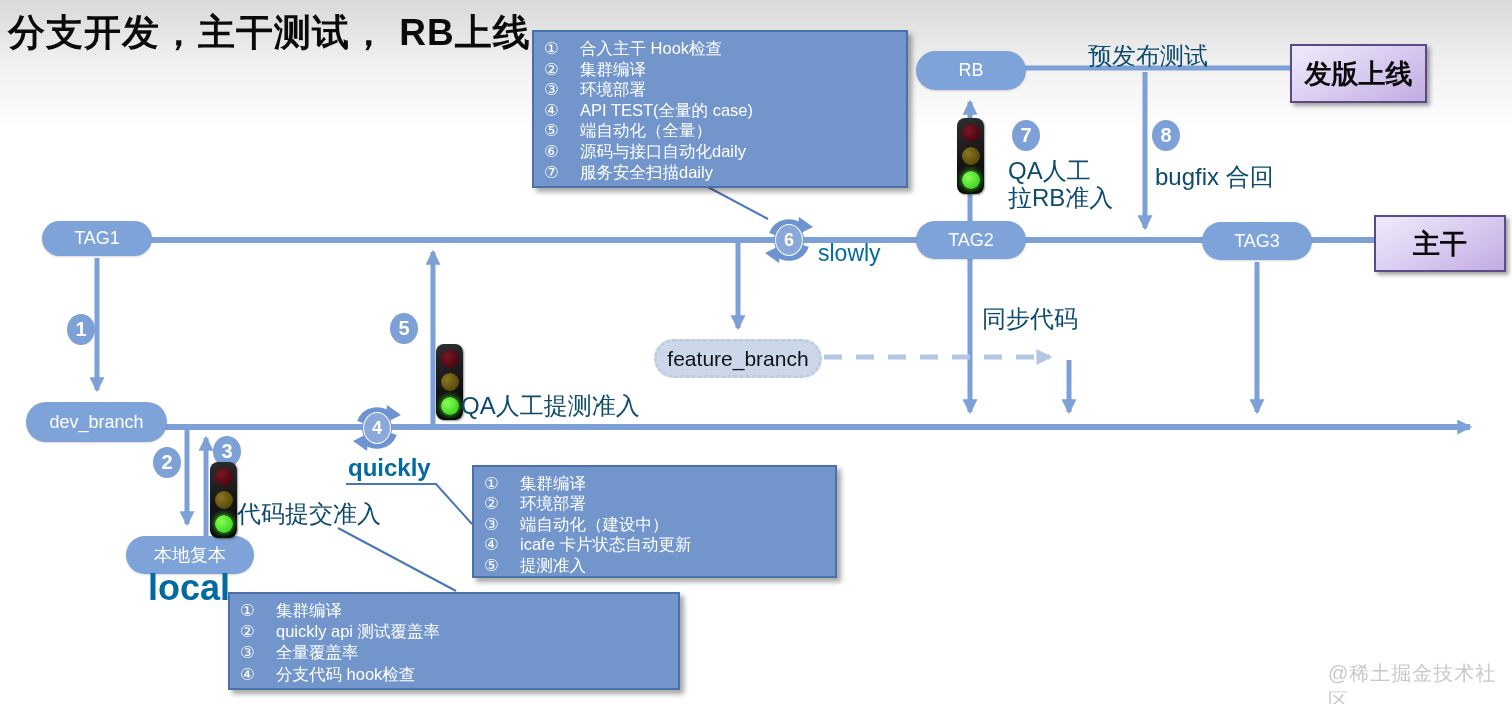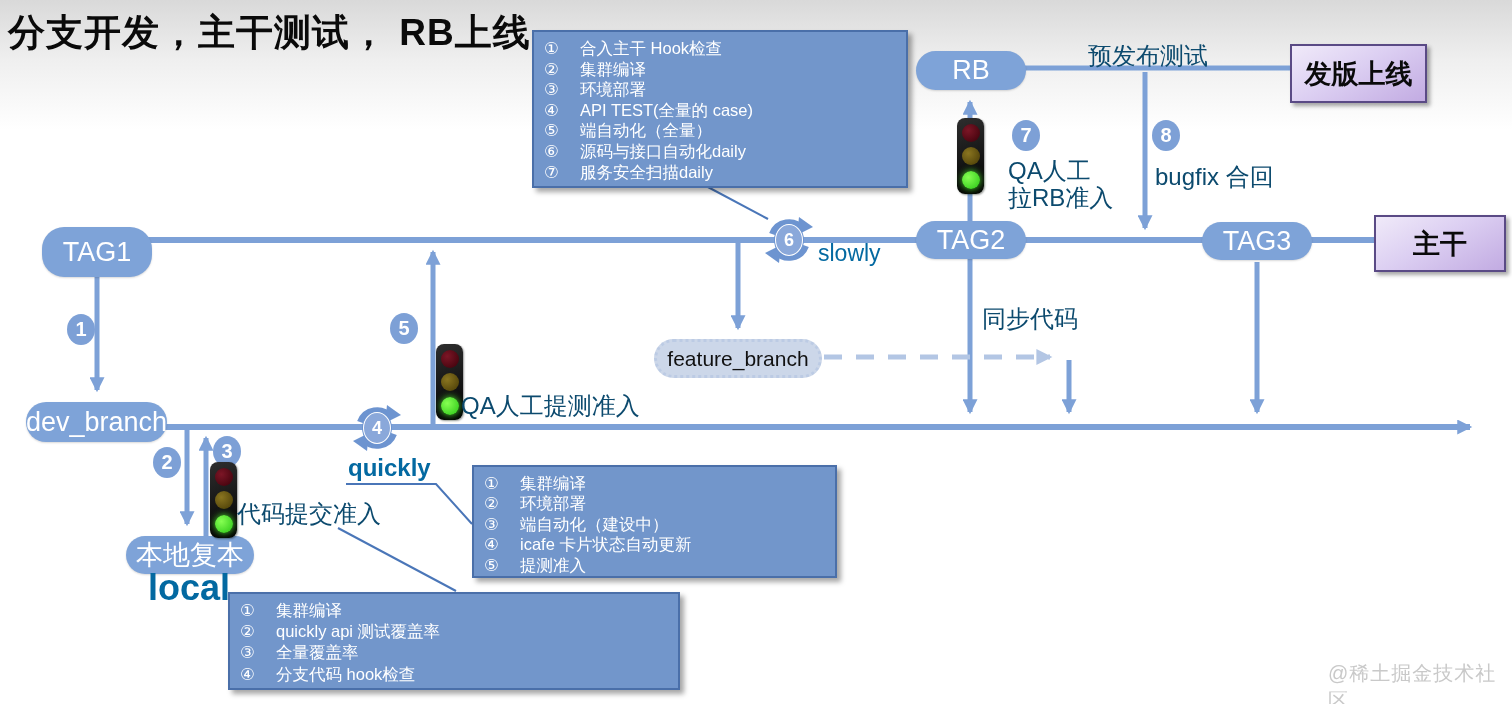--- a/index.html
+++ b/index.html
@@ -12,21 +12,21 @@
   svg.layer{position:absolute;left:0;top:0;pointer-events:none;}
   .abs{position:absolute;}
   .title{
     left:8px;top:8px;font-size:37px;font-weight:800;color:#0a0a0a;
     letter-spacing:1px;white-space:nowrap;
   }
   
   .pill{
     position:absolute;background:#7ea3d8;color:#fff;border-radius:22px;
     display:flex;align-items:center;justify-content:center;
-    font-size:27px;white-space:nowrap;box-shadow:0 1px 2px rgba(0,0,0,.15);
+    font-size:18px;white-space:nowrap;box-shadow:0 1px 2px rgba(0,0,0,.15);
   }
   .pill.light{
     background:#ccd7e9;color:#111;border:3px dotted #bccbe4;font-size:21px;
     box-shadow:none;
   }
   
   .endbox{
     position:absolute;display:flex;align-items:center;justify-content:center;
     background:linear-gradient(150deg,#f0eaf9 0%,#dccff2 45%,#c2abe2 100%);
     border:2.5px solid #5a4a85;color:#0a0a0a;font-weight:800;font-size:27px;
@@ -182,21 +182,21 @@
         <span class="lb-num">③</span>
         <span class="lb-text">全量覆盖率</span>
       </div>
       <div class="lb-row">
         <span class="lb-num">④</span>
         <span class="lb-text">分支代码 hook检查</span>
       </div>
     </div>
 
   <div class="pill" style="left:916px;top:51px;width:110px;height:39px;">RB</div>
-  <div class="pill" style="left:42px;top:227px;width:110px;height:50px;text-align:right;">TAG1</div>
+  <div class="pill" style="left:42px;top:221px;width:110px;height:35px;text-align:right;">TAG1</div>
   <div class="pill" style="left:916px;top:221px;width:110px;height:38px;">TAG2</div>
   <div class="pill" style="left:1202px;top:222px;width:110px;height:38px;">TAG3</div>
   <div class="pill" style="left:26px;top:402px;width:141px;height:40px;">dev_branch</div>
   <div class="pill light" style="left:654px;top:339px;width:162px;height:33px;">feature_branch</div>
   <div class="pill" style="left:126px;top:536px;width:128px;height:38px;">本地复本</div>
 
   <div class="endbox" style="left:1290px;top:44px;width:133px;height:55px;">发版上线</div>
   <div class="endbox" style="left:1374px;top:215px;width:128px;height:53px;">主干</div>
 
   <div class="numcircle" style="left:67px;top:314px;">1</div>

